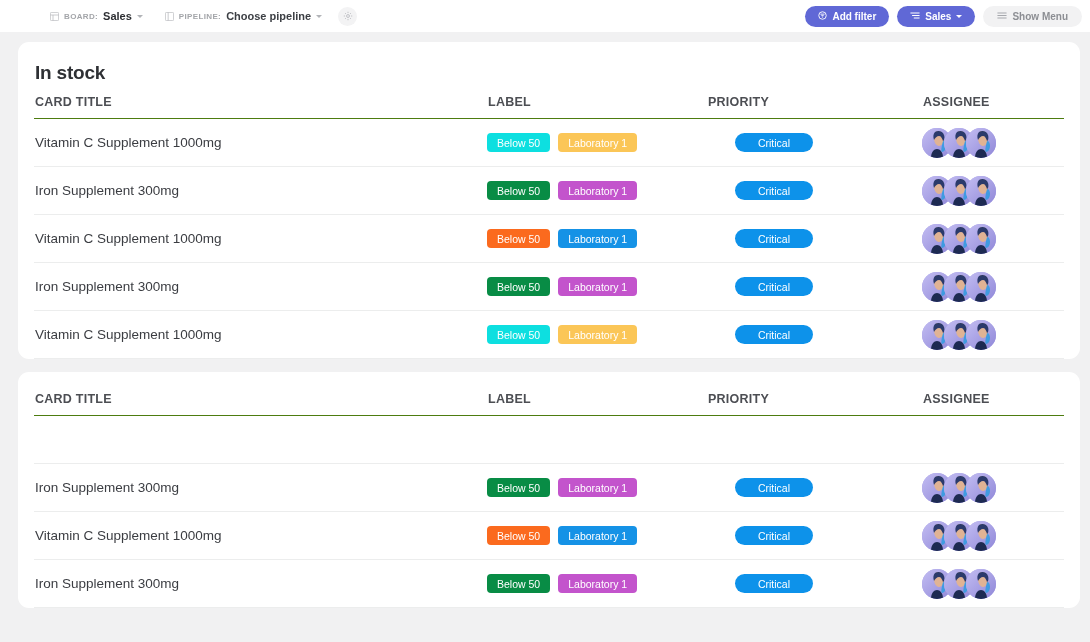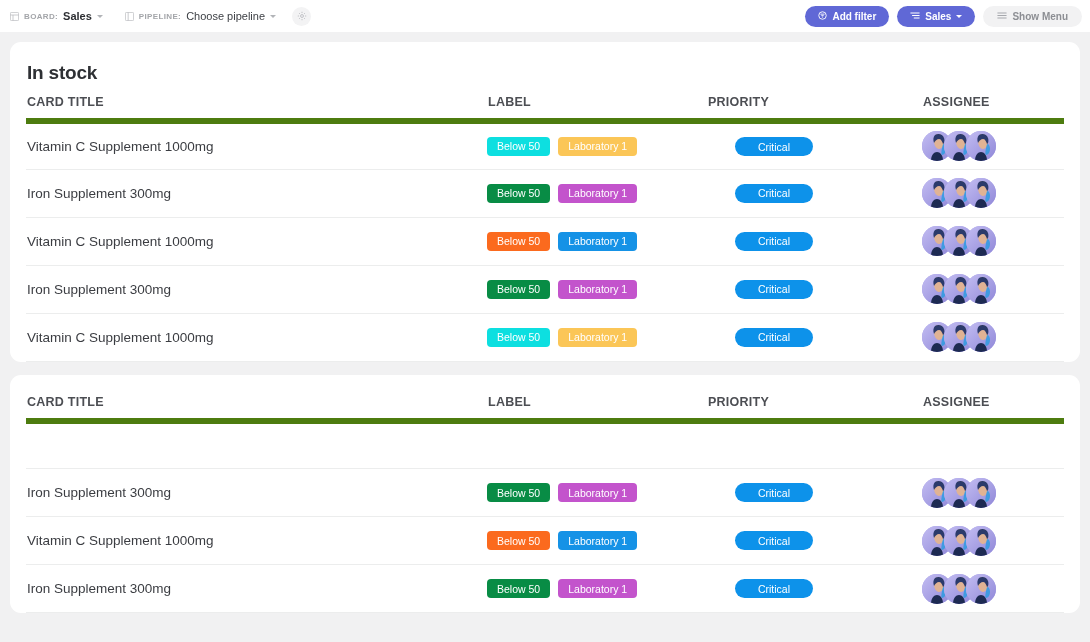--- a/index.html
+++ b/index.html
@@ -13,37 +13,37 @@
   
   .toolbar {
     height: 32px;
     background: #ffffff;
     display: flex;
     align-items: center;
     padding: 0 8px 0 10px;
     gap: 0;
     position: relative;
   }
-  .tb-left { display: flex; align-items: center; gap: 0; }
+  .tb-left { display: flex; align-items: center; gap: 0; margin-left: 40px; }
   .tb-group { display: flex; align-items: center; gap: 5px; }
   .tb-kicker {
     font-size: 8px;
     letter-spacing: .35px;
     color: #a3a5a9;
     font-weight: 700;
     text-transform: uppercase;
     white-space: nowrap;
   }
   .tb-value {
     font-size: 11px;
     font-weight: 700;
     color: #2d2f33;
     white-space: nowrap;
   }
-  .tb-value.muted { color: #3c3f44; font-weight: 400; text-align: right; }
+  .tb-value.muted { color: #3c3f44; font-weight: 700; text-align: right; }
   .caret {
     width: 0; height: 0;
     border-left: 3.2px solid transparent;
     border-right: 3.2px solid transparent;
     border-top: 3.6px solid #b2b4b8;
     display: inline-block;
   }
   .tb-sep { width: 22px; }
   .tb-icon-sq { display: inline-flex; align-items: center; }
   .gear-btn {
@@ -72,21 +72,21 @@
     font-weight: 700;
     cursor: pointer;
     border: none;
     white-space: nowrap;
   }
   .btn-primary { background: #6068d6; color: #fff; }
   .btn-light { background: #f2f2f3; color: #8c8e93; padding: 0 14px; }
 
   
   .board {
-    padding: 10px 10px 0 10px;
+    padding: 10px 10px 0 18px;
     display: flex;
     flex-direction: column;
     gap: 13px;
   }
   .card {
     background: #fff;
     border-radius: 11px;
     padding: 20px 16px 0 16px;
   }
   .group-title {
@@ -99,21 +99,21 @@
   }
 
   table.grid { width: 100%; border-collapse: collapse; table-layout: fixed; }
   table.grid th {
     font-size: 12.5px;
     font-weight: 700;
     color: #4c4e53;
     letter-spacing: .25px;
     text-align: left;
     padding: 0 0 9px 1px;
-    border-bottom: 6px solid #4d7c0f;
+    border-bottom: 1px solid #4d7c0f;
   }
   table.grid th.c-label   { width: 220px; text-align: left; }
   table.grid th.c-prio    { width: 215px; text-align: left; }
   table.grid th.c-assign  { width: 142px; text-align: left; }
 
   table.grid td {
     border-bottom: 1px solid #eceded;
     padding: 0;
     height: 48px;
     vertical-align: middle;

